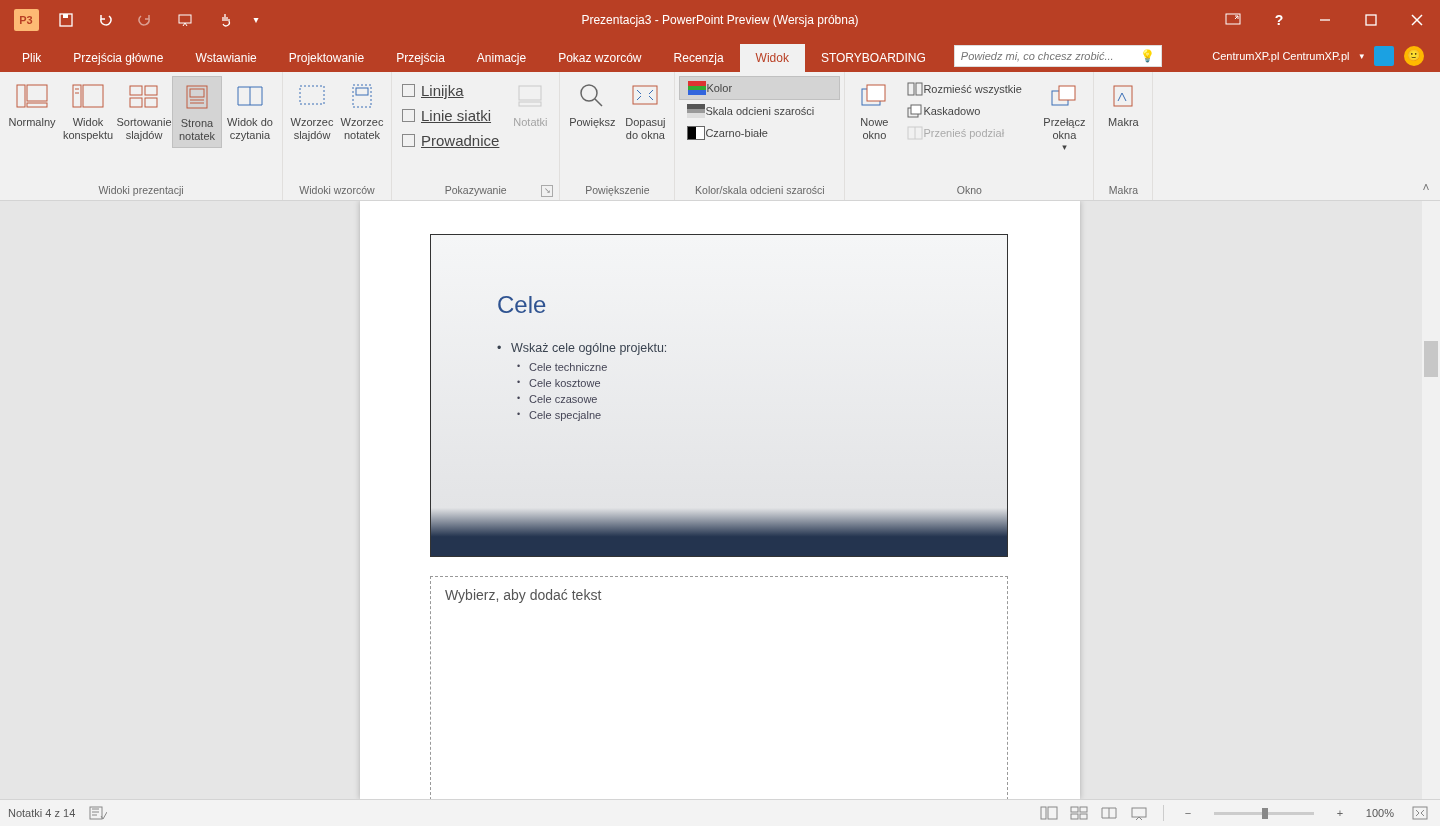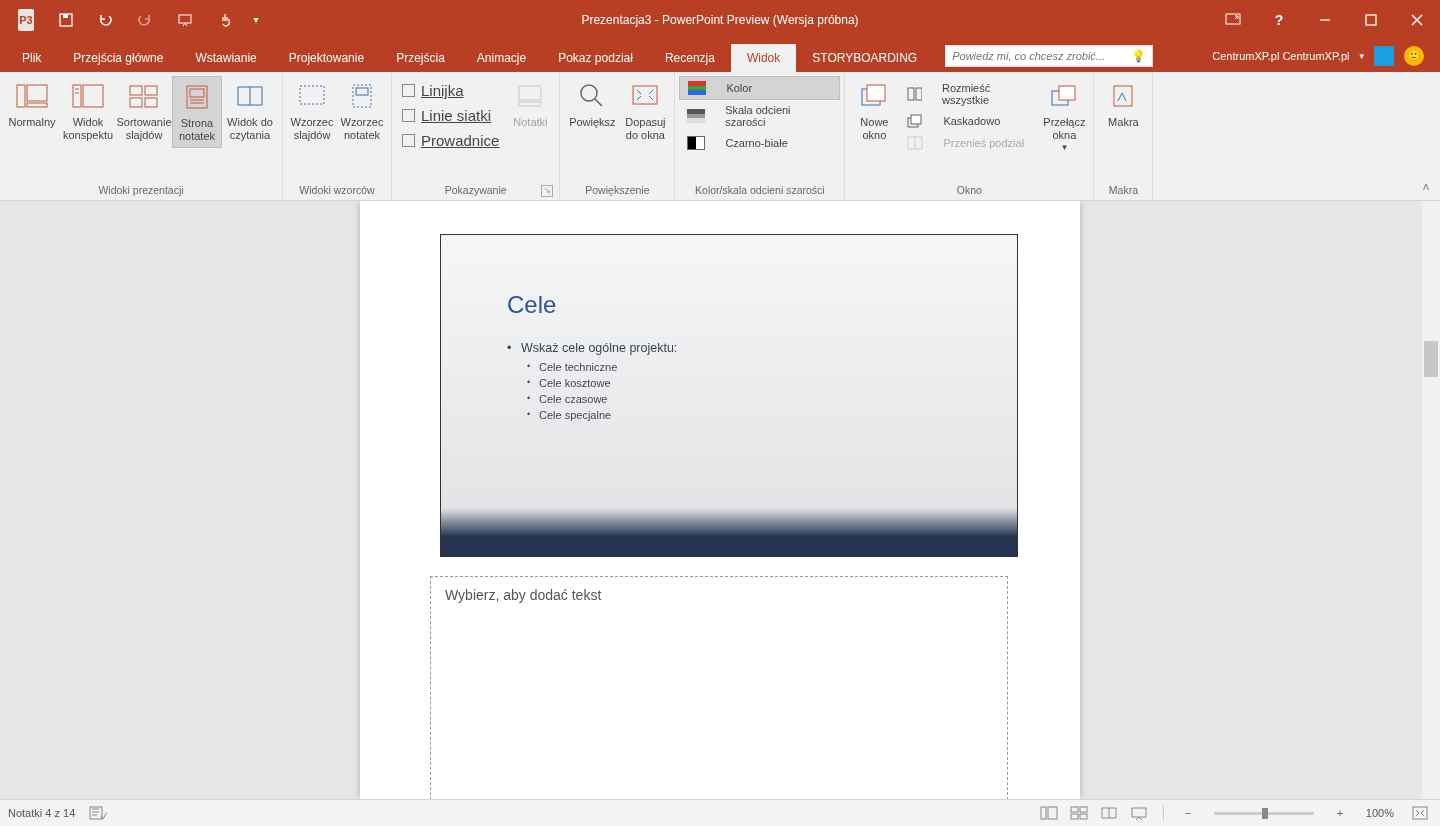--- a/index.html
+++ b/index.html
@@ -2,21 +2,21 @@
 <html><head>
 <meta charset="utf-8">
 <style>
 * { margin: 0; padding: 0; box-sizing: border-box; font-family: "Segoe UI", Tahoma, sans-serif; }
 body { width: 1440px; height: 826px; background: #fff; overflow: hidden; display: flex; flex-direction: column; font-size: 12px; color: #444; }
 
 
 .titlebar { height: 39px; background: #B93F24; display: flex; align-items: center; color: #fff; position: relative; }
 .qat { display: flex; align-items: center; height: 100%; padding-left: 6px; }
 .qat-item { width: 40px; height: 100%; display: flex; align-items: center; justify-content: center; }
-.app-logo { width: 16px; height: 22px; background: #e5e5e5; color: #B93F24; font-weight: bold; font-size: 11px; display: flex; align-items: center; justify-content: center; border-radius: 2px; }
+.app-logo { width: 25px; height: 22px; background: #fdba74; color: #B93F24; font-weight: bold; font-size: 11px; display: flex; align-items: center; justify-content: center; border-radius: 2px; }
 .title-text { position: absolute; left: 50%; transform: translateX(-50%); font-size: 12px; color: #fff; }
 .win-controls { margin-left: auto; display: flex; height: 100%; }
 .win-btn { width: 46px; display: flex; align-items: center; justify-content: center; color: #fff; font-size: 14px; }
 
 
 .tabs-row { height: 33px; background: #B93F24; display: flex; align-items: flex-end; padding: 0 6px; }
 .tab { padding: 7px 16px; color: #fff; font-size: 12px; }
 .tab.active { background: #f1f1f1; color: #B93F24; }
 .tell-me { margin-left: 12px; width: 208px; height: 22px; background: #fff; border: 1px solid #ddd; display: flex; align-items: center; padding: 0 6px; align-self: center; }
 .tell-me input { border: none; outline: none; font-size: 11px; flex: 1; font-style: italic; color: #777; background: transparent; }
@@ -32,30 +32,30 @@
 .group-label .launcher { position: absolute; right: 2px; bottom: 3px; width: 12px; height: 12px; border: 1px solid #aaa; font-size: 8px; line-height: 10px; color: #888; }
 .big-btn { width: 56px; display: flex; flex-direction: column; align-items: center; padding: 4px 0; text-align: center; }
 .big-btn.wide { width: 92px; }
 .big-btn.w2 { width: 50px; }
 .big-btn.active { background: #d4d4d4; border: 1px solid #c0c0c0; }
 .big-btn .icon { width: 32px; height: 32px; margin-bottom: 4px; display: flex; align-items: center; justify-content: center; }
 .big-btn .lbl { font-size: 11px; line-height: 13px; }
 .chk-row { display: flex; align-items: center; gap: 6px; padding: 4px 6px; font-size: 15px; text-decoration: underline; }
 .chk { width: 13px; height: 13px; border: 1px solid #888; }
 .stack { display: flex; flex-direction: column; padding: 2px 0; }
-.small-btn { display: flex; align-items: center; gap: 20px; padding: 4px 8px; font-size: 11px; }
+.small-btn { display: flex; align-items: center; gap: 0; padding: 4px 8px; font-size: 11px; }
 .small-btn.active { background: #d4d4d4; border: 1px solid #c0c0c0; }
 .small-btn.disabled { color: #aaa; }
 .color-strip { width: 18px; height: 14px; display: inline-block; }
 .collapse-rib { position: absolute; right: 6px; bottom: 4px; width: 16px; height: 16px; color: #777; font-size: 12px; display: flex; align-items: center; justify-content: center; }
 
 
 .workspace { flex: 1; background: #e6e6e6; display: flex; justify-content: center; overflow: hidden; position: relative; }
 .page { width: 720px; height: 100%; background: #fff; box-shadow: 0 0 6px rgba(0,0,0,0.25); position: relative; }
-.slide-thumb { position: absolute; left: 80px; top: 33px; width: 578px; height: 323px; border: 1px solid #333; background: linear-gradient(to bottom, #f5f6f7 0%, #e3e4e6 85%, #24344f 94%, #24344f 100%); }
+.slide-thumb { position: absolute; left: 70px; top: 33px; width: 578px; height: 323px; border: 1px solid #333; background: linear-gradient(to bottom, #f5f6f7 0%, #e3e4e6 85%, #24344f 94%, #24344f 100%); }
 .slide-inner { padding: 56px 66px 0 66px; }
 .slide-title { font-size: 24px; color: #2f5391; margin-bottom: 22px; font-weight: 300; }
 .bullet-l1 { font-size: 12.5px; color: #3a4350; padding-left: 14px; position: relative; margin-bottom: 6px; }
 .bullet-l1::before { content: "•"; position: absolute; left: 0; }
 .bullet-l2 { font-size: 11px; color: #445; padding-left: 32px; position: relative; margin-bottom: 4px; }
 .bullet-l2::before { content: "•"; position: absolute; left: 20px; font-size: 9px; }
 .notes-box { position: absolute; left: 70px; top: 375px; width: 578px; height: 410px; border: 1px dashed #999; padding: 10px 14px; }
 .notes-placeholder { font-size: 14px; color: #555; }
 .vscroll { position: absolute; right: 0; top: 0; bottom: 0; width: 18px; background: #f1f1f1; }
 .vthumb { position: absolute; right: 2px; top: 140px; width: 14px; height: 36px; background: #c7c7c7; }
@@ -139,21 +139,21 @@
   </div>
 </div>
 
 <div class="tabs-row">
   <div class="tab">Plik</div>
   <div class="tab">Przejścia główne</div>
   <div class="tab">Wstawianie</div>
   <div class="tab">Projektowanie</div>
   <div class="tab">Przejścia</div>
   <div class="tab">Animacje</div>
-  <div class="tab">Pokaz podział</div>
+  <div class="tab">Pokaz wzorców</div>
   <div class="tab">Recenzja</div>
   <div class="tab active">Widok</div>
   <div class="tab">STORYBOARDING</div>
   <div class="tell-me">
     <input placeholder="Powiedz mi, co chcesz zrobić..." style="">
     <span>💡</span>
   </div>
   <div class="user-area">
     <span>CentrumXP.pl CentrumXP.pl</span>
     <span style="font-size:9px">▾</span>

